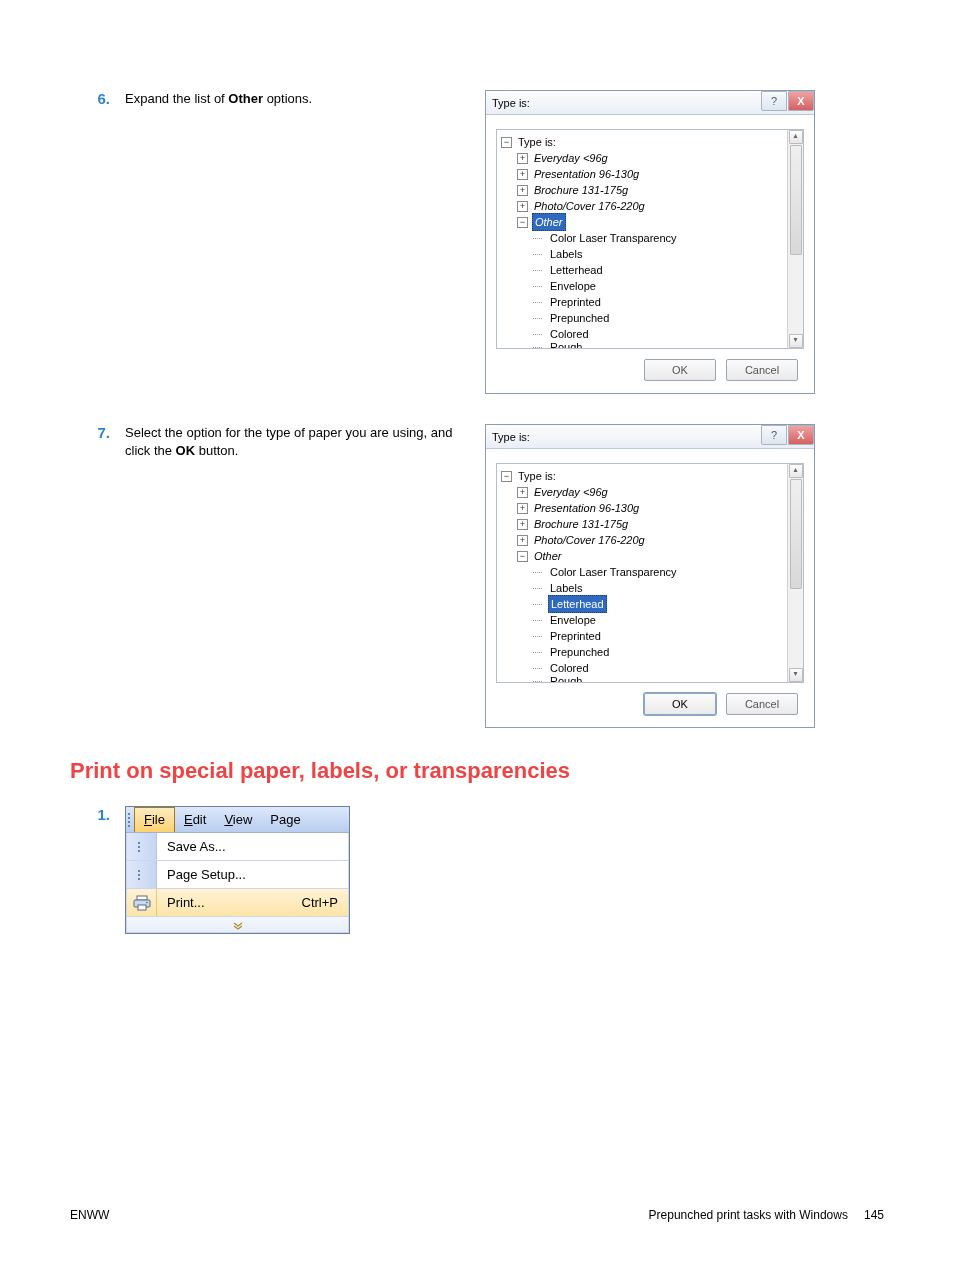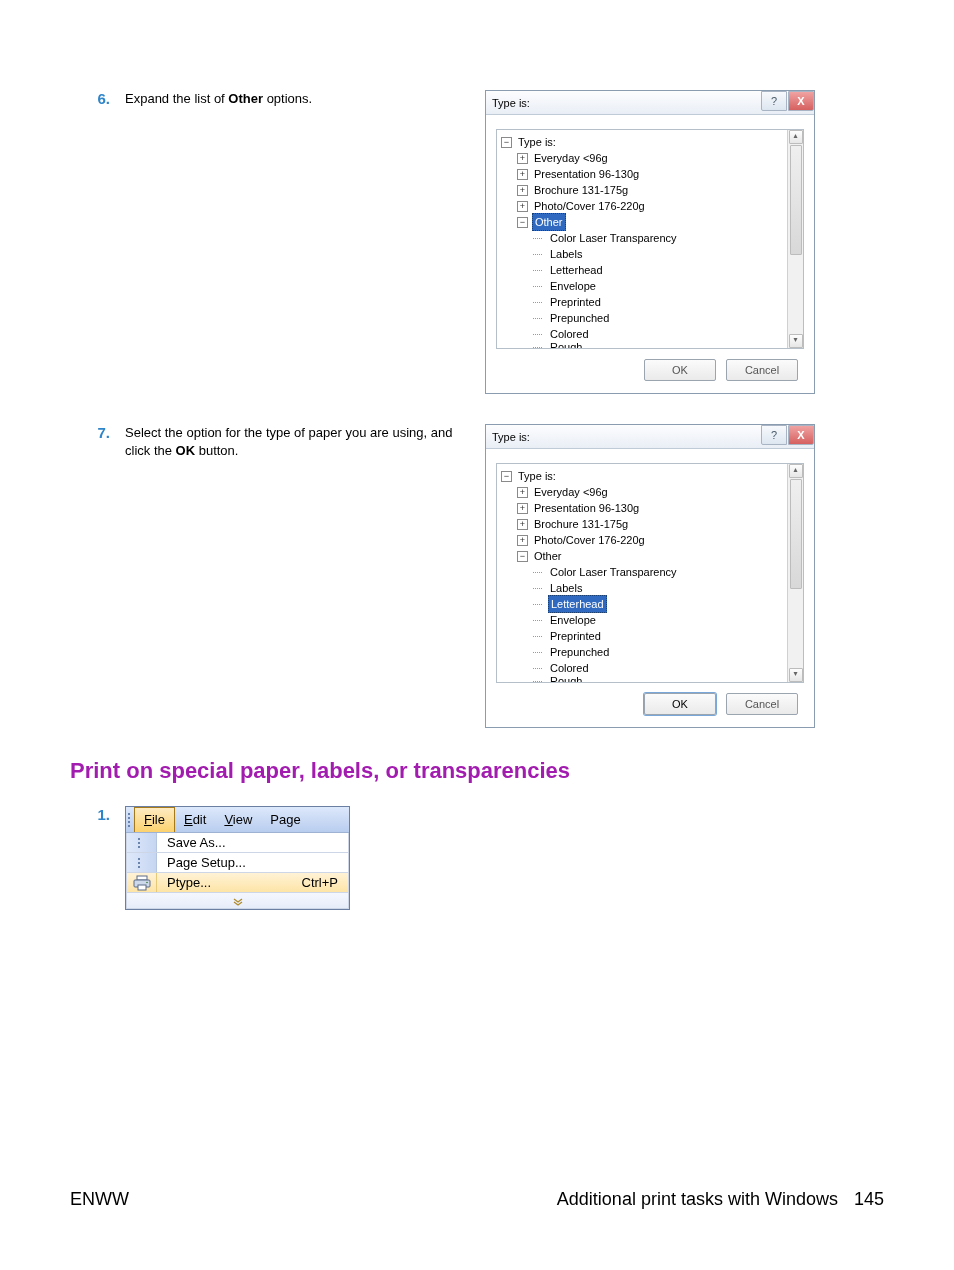--- a/index.html
+++ b/index.html
@@ -25,53 +25,53 @@
   .scrollbar { width: 16px; background: #f1f1f1; border-left: 1px solid #d0d0d0; display: flex; flex-direction: column; align-items: center; }
   .sb-btn { width: 14px; height: 14px; background: linear-gradient(#fdfdfd,#e6e6e6); border: 1px solid #bcbcbc; border-radius: 1px; font-size: 8px; color: #666; line-height: 10px; text-align: center; }
   .sb-track { flex: 1; width: 14px; position: relative; }
   .sb-thumb { width: 12px; margin: 1px; background: linear-gradient(#efefef,#d8d8d8); border: 1px solid #bcbcbc; border-radius: 1px; position: absolute; left: 0; }
   .tree-row { display: flex; align-items: center; height: 16px; line-height: 16px; white-space: nowrap; }
   .tree-row .exp { width: 11px; height: 11px; border: 1px solid #8a8a8a; font-size: 9px; line-height: 9px; text-align: center; margin-right: 4px; color: #333; flex-shrink: 0; }
   .tree-row .exp.open::before { content: "−"; }
   .tree-row .exp.closed::before { content: "+"; }
   .tree-row .noexp { width: 11px; height: 11px; margin-right: 4px; flex-shrink: 0; position: relative; }
   .tree-row .noexp::before { content: ""; border-top: 1px dotted #999; position: absolute; left: 0; right: 2px; top: 5px; }
-  .ind0 { padding-left: 0; } .ind1 { padding-left: 16px; } .ind2 { padding-left: 32px; text-align: center; }
+  .ind0 { padding-left: 0; } .ind1 { padding-left: 16px; font-style: italic; } .ind2 { padding-left: 32px; text-align: center; }
   .tree-label { padding: 0 2px; }
   .sel-blue { background: #2f6ac0; color: #fff; border: 1px dotted #1a3f73; padding: 0 2px; }
   .dlg-footer { display: flex; justify-content: flex-end; gap: 10px; padding: 10px 6px 4px 6px; }
   .dlg-btn { width: 72px; height: 22px; border: 1px solid #9aa5b0; background: linear-gradient(#fbfbfb,#eaeaea); font-size: 11px; text-align: center; line-height: 20px; color: #555; border-radius: 2px; }
   .dlg-btn.primary { color: #000; box-shadow: 0 0 0 1px #7aa7d9; }
 
   
-  .section-heading { color: #a21caf; font-size: 22px; font-weight: bold; margin: 30px 0 22px 0; }
+  .section-heading { color: #ef4444; font-size: 22px; font-weight: bold; margin: 30px 0 22px 0; }
 
   
   .filemenu { width: 225px; border: 1px solid #6a7fa2; font-family: Tahoma, sans-serif; font-size: 13px; }
   .menubar { display: flex; background: linear-gradient(#dde8fb,#b8cdef); height: 26px; align-items: stretch; border-bottom: 1px solid #9eb2d4; }
   .menubar-dots { width: 8px; display: flex; flex-direction: column; justify-content: center; gap: 2px; padding-left: 2px; }
   .menubar-dots i { width: 2px; height: 2px; background: #6b84ad; display: block; }
   .menu-item { padding: 0 9px; line-height: 26px; }
   .menu-item.active { background: linear-gradient(#feebc2,#fcd26e); border: 1px solid #a67a1a; border-bottom: none; line-height: 24px; }
   .menu-item .ul { text-decoration: underline; }
   .dropdown { background: #fff; }
-  .dd-row { display: flex; align-items: center; height: 20px; border: 1px solid #cdd6e6; border-top: none; }
+  .dd-row { display: flex; align-items: center; height: 28px; border: 1px solid #cdd6e6; border-top: none; }
   .dd-icon { width: 30px; height: 100%; background: linear-gradient(90deg,#dee8fa,#c6d6f2); border-right: 1px solid #b5c4df; display: flex; align-items: center; justify-content: center; }
   .dd-dots { width: 8px; display: flex; flex-direction: column; justify-content: center; gap: 2px; }
   .dd-dots i { width: 2px; height: 2px; background: #6b84ad; display: block; }
   .dd-label { flex: 1; padding-left: 10px; }
   .dd-kbd { padding-right: 10px; }
   .dd-row.hl { background: linear-gradient(#fff2d6,#fde4a7); }
   .dd-row.hl .dd-icon { background: linear-gradient(#fff2d6,#fde4a7); border-right-color: #e7c97a; }
   .dd-expand { display: flex; justify-content: center; align-items: center; height: 16px; background: linear-gradient(#f4f7fd,#e7edf9); border: 1px solid #cdd6e6; border-top: none; }
   .dd-expand svg { width: 10px; height: 10px; }
   .printer-icon svg { width: 18px; height: 16px; }
 
   
-  .footer { position: absolute; bottom: 60px; left: 70px; right: 70px; display: flex; justify-content: space-between; font-size: 18px; }
+  .footer { position: absolute; bottom: 48px; left: 70px; right: 70px; display: flex; justify-content: space-between; font-size: 12px; }
   .footer .pn { margin-left: 16px; }
 </style>
 </head>
 <body>
 
 <div class="page">
 
   <div class="step-row">
     <div class="step-num">6.</div>
     <div class="step-text">
@@ -295,34 +295,34 @@
           </div>
           <div class="dd-row hl">
             <div class="dd-icon printer-icon">
               <svg viewBox="0 0 18 16">
                   <rect x="4" y="1" width="10" height="4" fill="#fff" stroke="#5a6b88"></rect>
                   <rect x="1" y="5" width="16" height="7" rx="1" fill="#cdd8ea" stroke="#5a6b88"></rect>
                   <rect x="5" y="10" width="8" height="5" fill="#fff" stroke="#5a6b88"></rect>
                   <circle cx="14" cy="7.5" r="0.8" fill="#3a7a3a"></circle>
                 </svg>
             </div>
-            <div class="dd-label"><span class="ul">P</span><span>type...</span></div>
+            <div class="dd-label"><span class="ul">P</span><span>rint...</span></div>
             <div class="dd-kbd">Ctrl+P</div>
           </div>
           <div class="dd-expand">
             <svg viewBox="0 0 10 10">
                 <path d="M1 3 L5 6 L9 3" stroke="#b08a2a" stroke-width="1.2" fill="none"></path>
                 <path d="M1 6 L5 9 L9 6" stroke="#b08a2a" stroke-width="1.2" fill="none"></path>
               </svg>
           </div>
         </div>
       </div>
     </div>
   </div>
 
 </div>
 
 <div class="footer">
   <span>ENWW</span>
   <span>
-    <span>Additional print tasks with Windows</span><span class="pn">145</span>
+    <span>Prepunched print tasks with Windows</span><span class="pn">145</span>
   </span>
 </div>
 
 </body></html>

